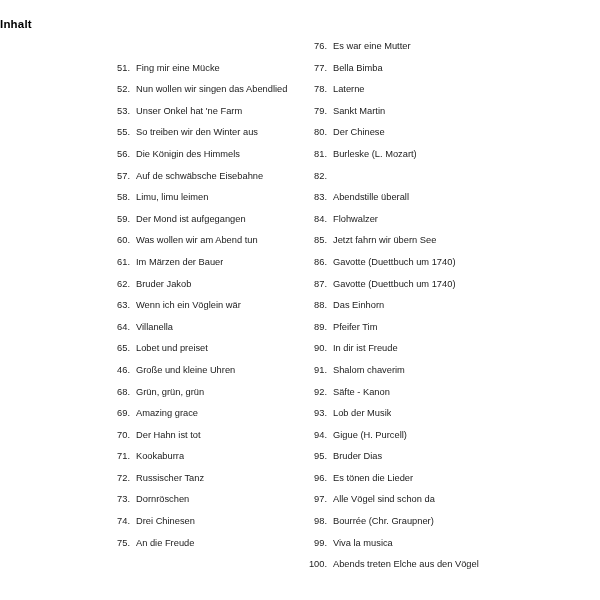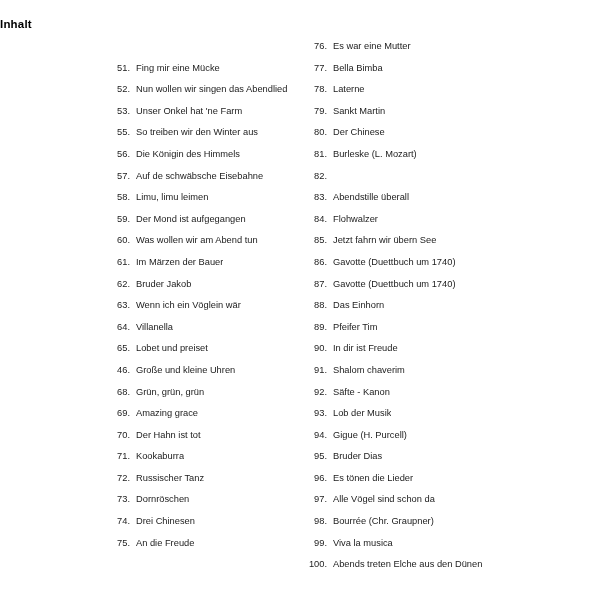--- a/index.html
+++ b/index.html
@@ -267,18 +267,18 @@
       <div class="entry">
           <span class="num">98.</span>
           <span class="txt">Bourrée (Chr. Graupner)</span>
         </div>
       <div class="entry">
           <span class="num">99.</span>
           <span class="txt">Viva la musica</span>
         </div>
       <div class="entry">
           <span class="num">100.</span>
-          <span class="txt">Abends treten Elche aus den Dünen</span>
+          <span class="txt">Abends treten Elche aus den Vögel</span>
         </div>
     </div>
 
   </div>
 </div>
 
 </body></html>

